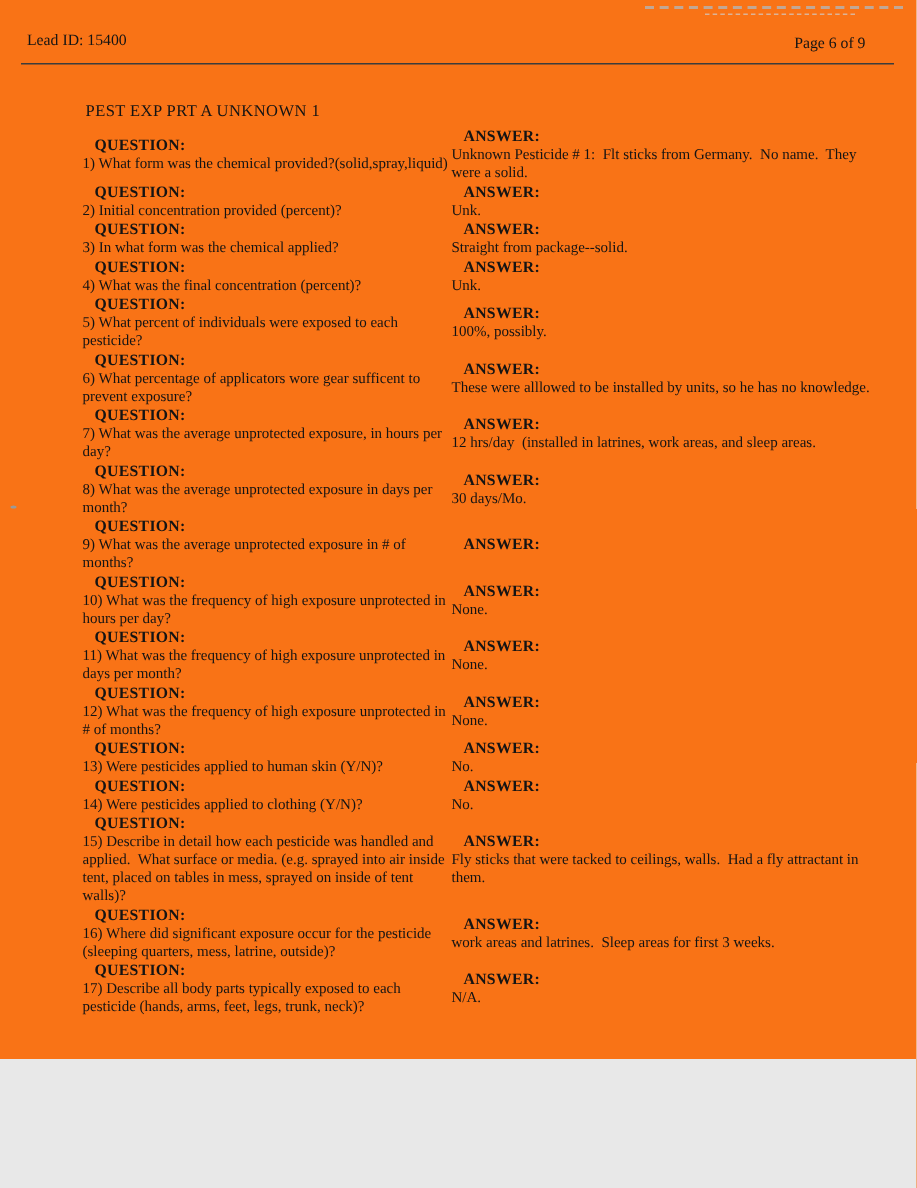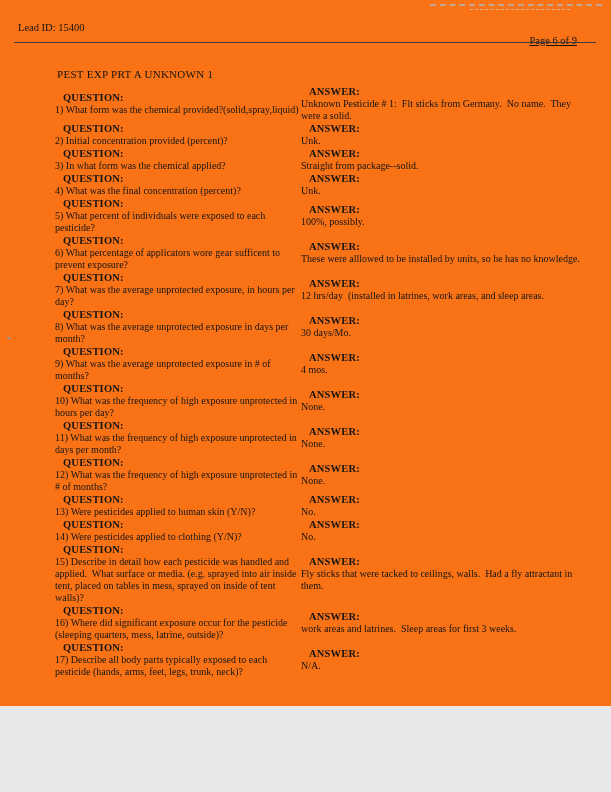--- a/index.html
+++ b/index.html
@@ -27,21 +27,21 @@
   }
   .artifact-speck {
     position: absolute; left: 7px; top: 337px; width: 4px; height: 2px;
     background: #9a9a9a; border-radius: 50%;
   }
   .header {
     position: absolute; top: 22px; left: 18px; right: 20px;
     font-size: 10.5px; line-height: 12px;
   }
   .lead-id { position: absolute; left: 0; top: 0; }
-  .page-num { position: absolute; right: 14px; top: 13px; text-decoration: underline; }
+  .page-num { position: absolute; right: 14px; top: 2px; }
   .header-rule {
     position: absolute; top: 42px; left: 14px; right: 15px; height: 0;
     border-top: 1px solid #3c3c3c;
   }
   .doc-title {
     position: absolute; top: 68px; left: 57px;
     font-size: 11px; font-weight: normal; letter-spacing: .3px;
     line-height: 13px;
   }
   .qa-list {
@@ -181,21 +181,20 @@
     </div>
   </div>
 
   <div class="qa-row">
     <div class="q-col">
       <div class="qa-label">QUESTION:</div>
       <div class="qa-text">9) What was the average unprotected exposure in # of months?</div>
     </div>
     <div class="a-col">
       <div class="qa-label">ANSWER:</div>
-      <div class="qa-text">4 mos.</div>
     </div>
   </div>
 
   <div class="qa-row">
     <div class="q-col">
       <div class="qa-label">QUESTION:</div>
       <div class="qa-text">10) What was the frequency of high exposure unprotected in hours per day?</div>
     </div>
     <div class="a-col">
       <div class="qa-label">ANSWER:</div>

